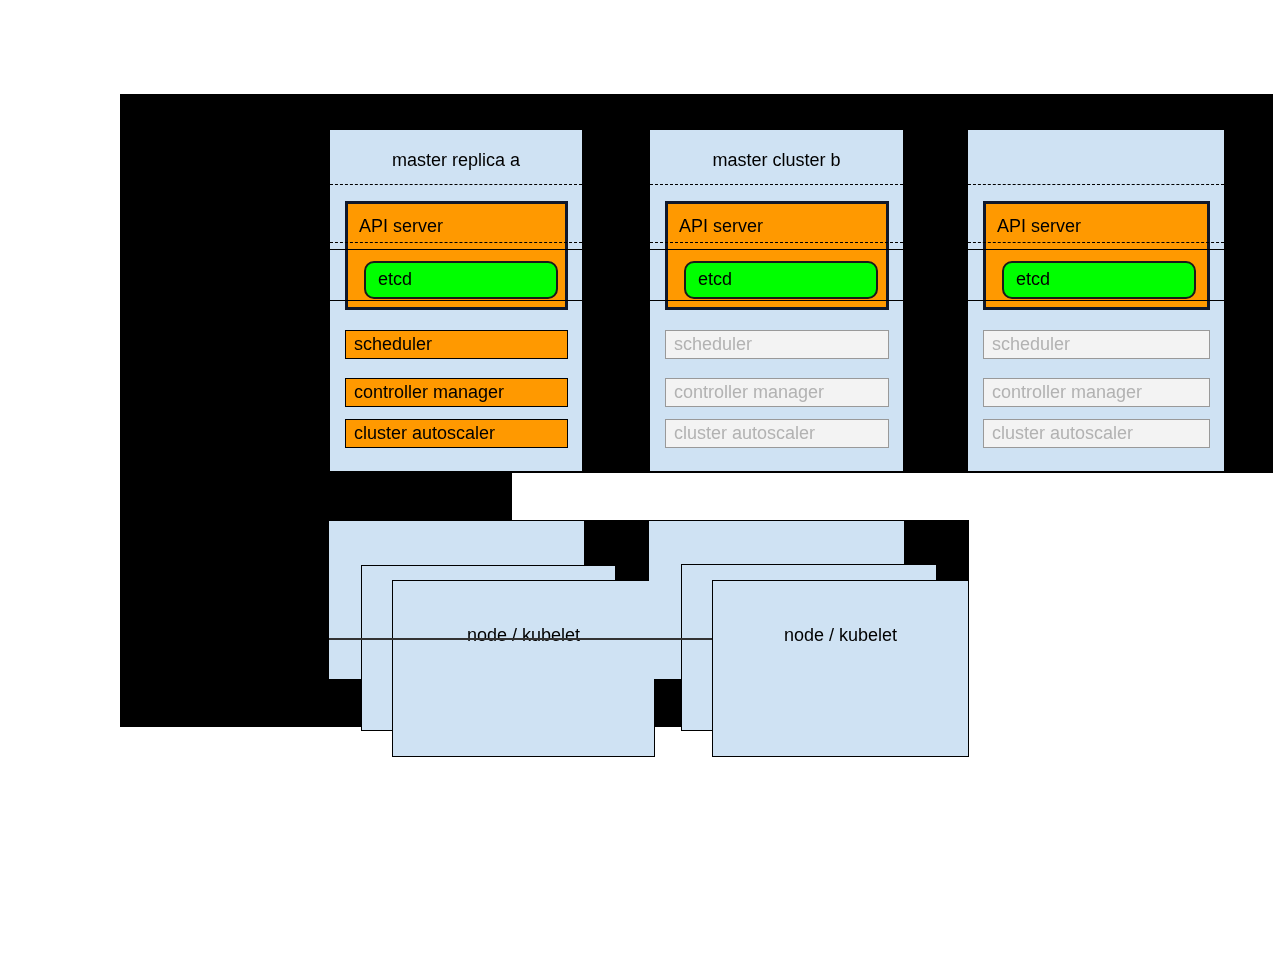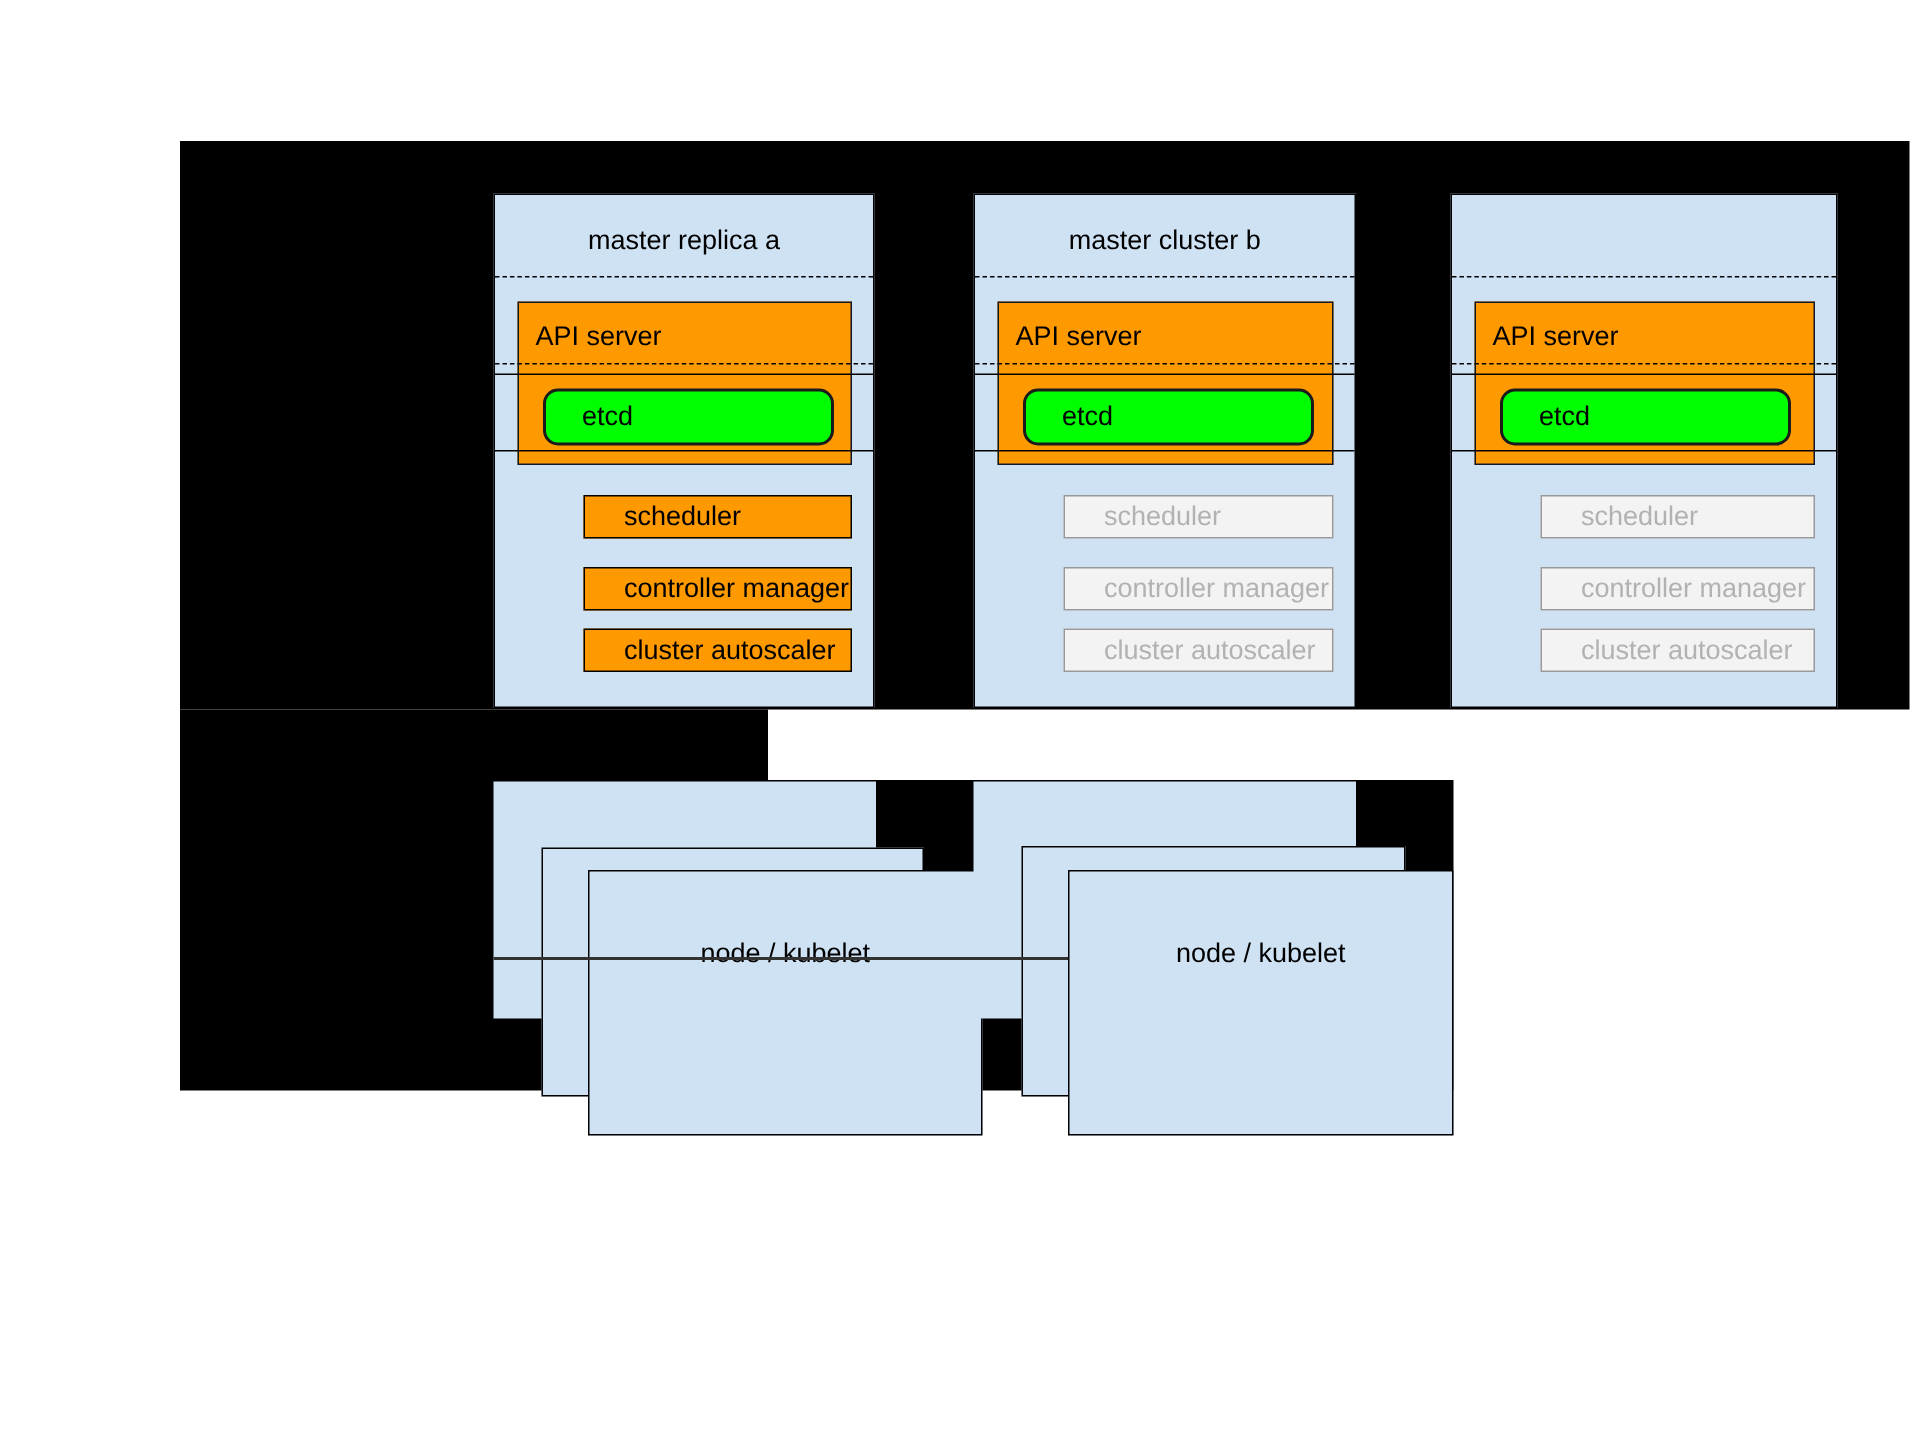--- a/index.html
+++ b/index.html
@@ -8,28 +8,28 @@
   .abs{position:absolute;}
   .black{background:#000000;}
 
   
   .panel{position:absolute;top:129px;height:343px;background:#cfe2f3;border:1px solid #000000;
          box-sizing:border-box;}
   .panel-title{position:absolute;top:20px;left:0;right:0;text-align:center;font-size:18px;color:#000000;}
   .dashline{position:absolute;left:0;right:0;height:0;border-top:1px dashed #000000;}
   .solidline{position:absolute;left:0;right:0;height:1px;background:#000000;}
   .api-wrap{position:absolute;left:15px;right:14px;top:71px;height:109px;background:#ff9900;
-            border:1px solid #0f172a;box-sizing:border-box;}
+            border:3px solid #0f172a;box-sizing:border-box;}
   .api-label{position:absolute;left:11px;top:12px;font-size:18px;color:#000000;white-space:nowrap;}
   .etcd{position:absolute;left:16px;top:57px;width:194px;height:38px;background:#00ff00;
         border:2px solid #1a1a1a;border-radius:10px;box-sizing:border-box;
-        font-size:18px;line-height:33px;padding-left:24px;color:#000000;}
+        font-size:18px;line-height:33px;padding-left:12px;color:#000000;}
   .comp{position:absolute;left:15px;right:14px;height:29px;background:#ff9900;border:1px solid #000000;
-        box-sizing:border-box;font-size:18px;line-height:27px;padding-left:26px;color:#000000;
-        white-space:nowrap;overflow:hidden;margin-left:44px;}
+        box-sizing:border-box;font-size:18px;line-height:27px;padding-left:8px;color:#000000;
+        white-space:nowrap;overflow:hidden;}
   .comp.c1{top:200px}.comp.c2{top:248px}.comp.c3{top:289px}
   .ghost .comp{background:#f3f3f3;border:1px solid #999999;color:#b2b2b2;}
 
   
   .nback{position:absolute;background:#cfe2f3;}
   .nbox{position:absolute;background:#cfe2f3;border:1px solid #000000;box-sizing:border-box;margin-top:28px;}
   .nlabel{position:absolute;top:44px;left:0;right:0;text-align:center;font-size:18px;color:#000000;}
   .nodes-line{position:absolute;left:329px;top:638px;width:383px;height:2px;background:#333333;}
 </style>
 </head>

